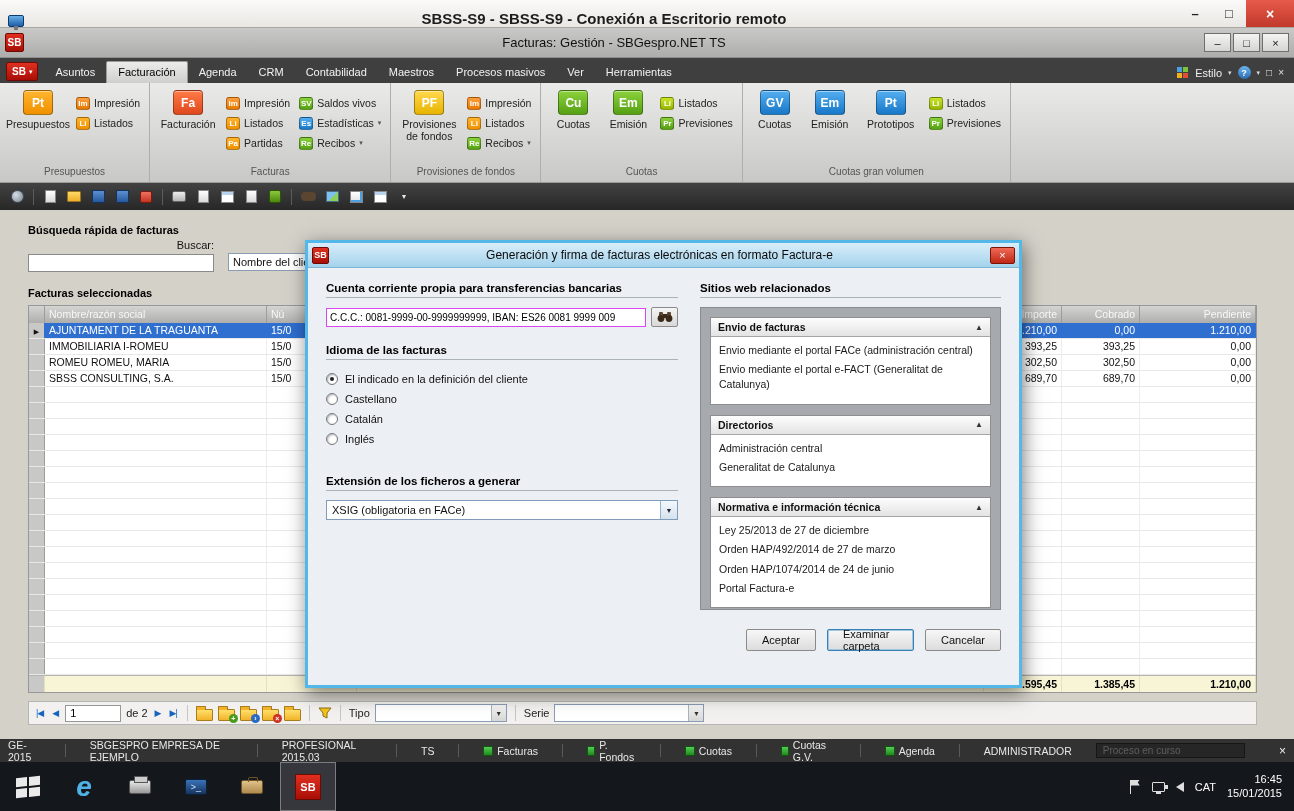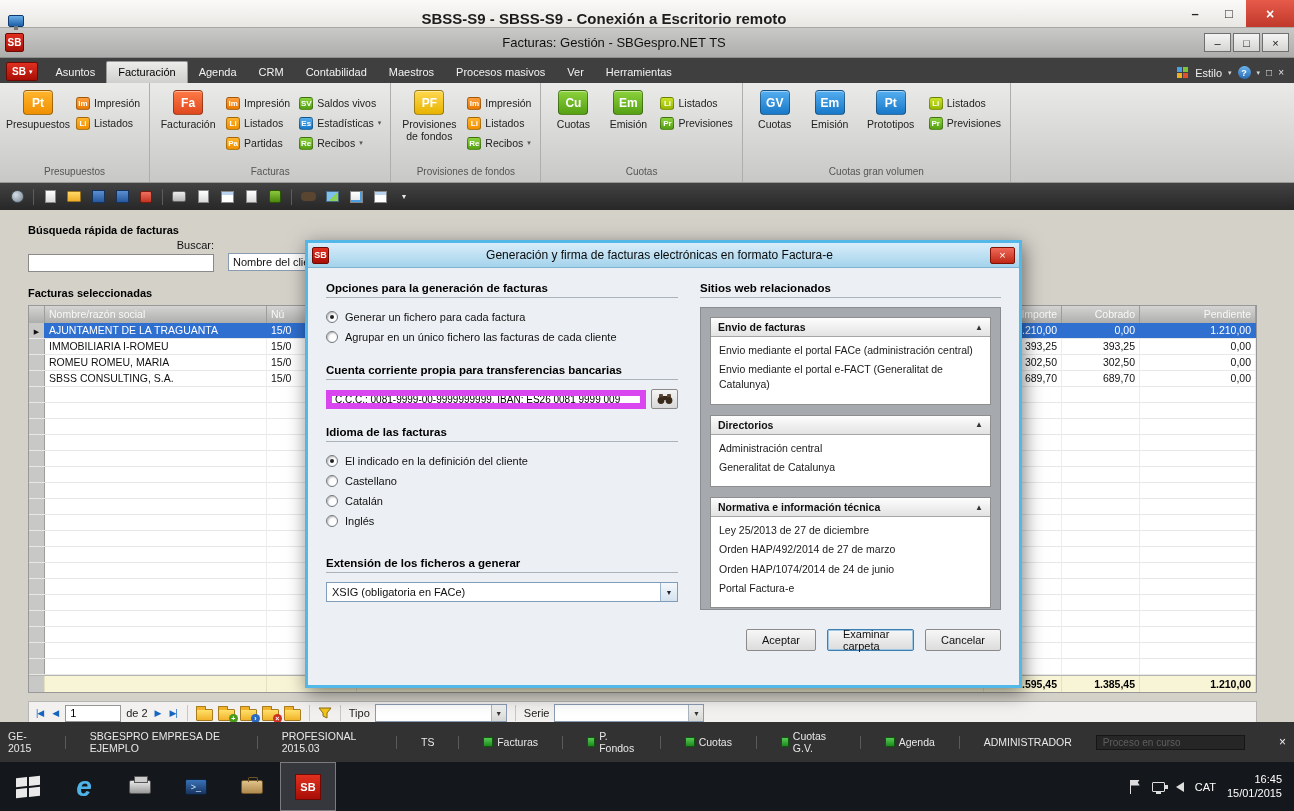--- a/index.html
+++ b/index.html
@@ -108,21 +108,21 @@
   .navg { color:#1565c0; font-size:9px; cursor:pointer; padding:0 2px; letter-spacing:-1px; }
   .navinput { width:56px; height:17px; border:1px solid #979795; background:#fff; font-size:11px; padding:0 4px; }
   .vsep { width:1px; height:16px; background:#c6c6c4; margin:0 3px; }
   .folder { position:relative; width:17px; height:12px; background:linear-gradient(#ffe06a,#f2b32a); border:1px solid #a87d1e; border-radius:1px; margin-top:3px; cursor:pointer; }
   .folder::before { content:""; position:absolute; top:-4px; left:-1px; width:8px; height:3px; background:#f2b32a; border:1px solid #a87d1e; border-bottom:none; border-radius:1px 1px 0 0; }
   .fbadge { position:absolute; right:-4px; bottom:-3px; width:9px; height:9px; border-radius:50%; font-size:7px; line-height:9px; text-align:center; color:#fff; font-weight:bold; }
   .fb-red { background:#d03020; } .fb-green { background:#4a9a1a; } .fb-blue { background:#2a6ac0; }
   .navbtn { display:flex; align-items:center; cursor:pointer; }
 
   
-  .statusbar { height:40px; background:#323232; display:flex; align-items:center; padding:0 8px; gap:24px; color:#e8e8e8; font-size:10.5px; }
+  .statusbar { height:23px; background:#323232; display:flex; align-items:center; padding:0 8px; gap:24px; color:#e8e8e8; font-size:10.5px; }
   .ssep { width:1px; height:13px; background:#5a5a5a; }
   .ind { display:flex; align-items:center; gap:4px; }
   .inddot { width:10px; height:10px; background:linear-gradient(#52cc52,#1f8a1f); border:1px solid #115511; }
   .sprogress { margin-left:auto; width:186px; height:15px; background:#262626; border:1px solid #161616; color:#5e5e5e; font-size:10px; display:flex; align-items:center; padding:0 6px; }
   .sclose { color:#efefef; font-size:12px; margin-left:10px; cursor:pointer; }
 
   
   .taskbar { height:49px; background:#14171c; display:flex; align-items:stretch; }
   .tkbtn { width:56px; display:flex; align-items:center; justify-content:center; cursor:pointer; }
   .winlogo { display:grid; grid-template-columns:11px 11px; grid-template-rows:9px 9px; gap:2px; transform:skewY(-6deg); }
@@ -153,21 +153,21 @@
   .dlg-close { width:25px; height:17px; background:linear-gradient(#f06a58,#bf2715); border:1px solid #801204; color:#fff; font-size:11px; display:flex; align-items:center; justify-content:center; border-radius:2px; cursor:pointer; }
   .dlg-body { height:calc(100% - 25px); padding:14px 18px 10px; display:flex; gap:22px; }
   .dlg-left { width:352px; flex:0 0 auto; }
   .dlg-right { flex:1; display:flex; flex-direction:column; }
   .dsec-title { font-weight:bold; font-size:11.5px; color:#000; border-bottom:1px solid #aab2ba; padding-bottom:3px; margin-bottom:9px; }
   .dsec { margin-bottom:17px; }
   .radio { display:flex; align-items:center; gap:7px; font-size:11px; color:#111; height:20px; cursor:pointer; }
   .rdot { width:12px; height:12px; border-radius:50%; background:#fff; border:1px solid #707880; box-shadow:inset 1px 1px 2px rgba(0,0,0,.3); position:relative; flex:0 0 auto; }
   .radio.checked .rdot::after { content:""; position:absolute; left:3px; top:3px; width:4px; height:4px; border-radius:50%; background:#222; }
   .ccc-row { display:flex; gap:5px; align-items:center; }
-  .ccc-input { flex:1; height:19px; border:6px solid #d946ef; background:#fff; font-size:10px; padding:0 3px; }
+  .ccc-input { flex:1; height:19px; border:1px solid #d946ef; background:#fff; font-size:10px; padding:0 3px; }
   .binoc-btn { width:27px; height:20px; background:linear-gradient(#f5f5f5,#d8d8d8); border:1px solid #8a8a8a; display:flex; align-items:center; justify-content:center; border-radius:2px; cursor:pointer; }
   .dselect { height:20px; background:#fff; border:1px solid #7f9db9; display:flex; align-items:center; font-size:11px; color:#111; padding-left:5px; cursor:pointer; }
   .dselect .cbox { margin-left:auto; width:17px; height:100%; background:linear-gradient(#f4f8fc,#d4e2ee); border-left:1px solid #9ab2c8; display:flex; align-items:center; justify-content:center; font-size:7px; color:#223; }
   .panel { background:#a6aaae; border:1px solid #898d91; padding:9px 9px 4px; height:303px; overflow:hidden; }
   .card { background:#fff; border:1px solid #8e8e8e; margin-bottom:10px; }
   .card-h { height:19px; display:flex; align-items:center; padding:0 7px; background:linear-gradient(#fdfdfd,#e3e3e3); border-bottom:1px solid #a6a6a6; font-size:10.5px; font-weight:bold; color:#111; cursor:pointer; }
   .card-h .tri { margin-left:auto; font-size:8px; color:#333; }
   .card-b { padding:6px 8px 7px; }
   .card-item { font-size:10.5px; color:#1a1a1a; line-height:1.45; margin-bottom:4px; cursor:pointer; }
   .btnrow { display:flex; gap:11px; margin-top:9px;padding-left:46px; }
@@ -798,31 +798,20 @@
 
   <div class="dialog">
     <div class="dlg-title">
       <span class="dlg-logo">SB</span>
       <div class="dlg-title-text">Generación y firma de facturas electrónicas en formato Factura-e</div>
       <div class="dlg-close">×</div>
     </div>
     <div class="dlg-body">
       <div class="dlg-left">
         <div class="dsec">
-          <div class="dsec-title">Opciones para la generación de facturas</div>
-          <div class="radio checked">
-            <span class="rdot"></span>
-            <span>Generar un fichero para cada factura</span>
-          </div>
-          <div class="radio">
-            <span class="rdot"></span>
-            <span>Agrupar en un único fichero las facturas de cada cliente</span>
-          </div>
-        </div>
-        <div class="dsec">
           <div class="dsec-title">Cuenta corriente propia para transferencias bancarias</div>
           <div class="ccc-row">
             <input class="ccc-input" type="text" value="C.C.C.: 0081-9999-00-9999999999, IBAN: ES26 0081 9999 009" style="">
             <div class="binoc-btn">
               <svg width="16" height="12" viewBox="0 0 16 12">
                 <rect x="2" y="1" width="4" height="4" rx="1" fill="#5a4632"></rect>
                   <rect x="10" y="1" width="4" height="4" rx="1" fill="#5a4632"></rect>
                 <rect x="6" y="3" width="4" height="4" fill="#3a2a1a"></rect>
                 <circle cx="4" cy="7.5" r="3.4" fill="#3a2a1a"></circle>
                   <circle cx="12" cy="7.5" r="3.4" fill="#3a2a1a"></circle>

